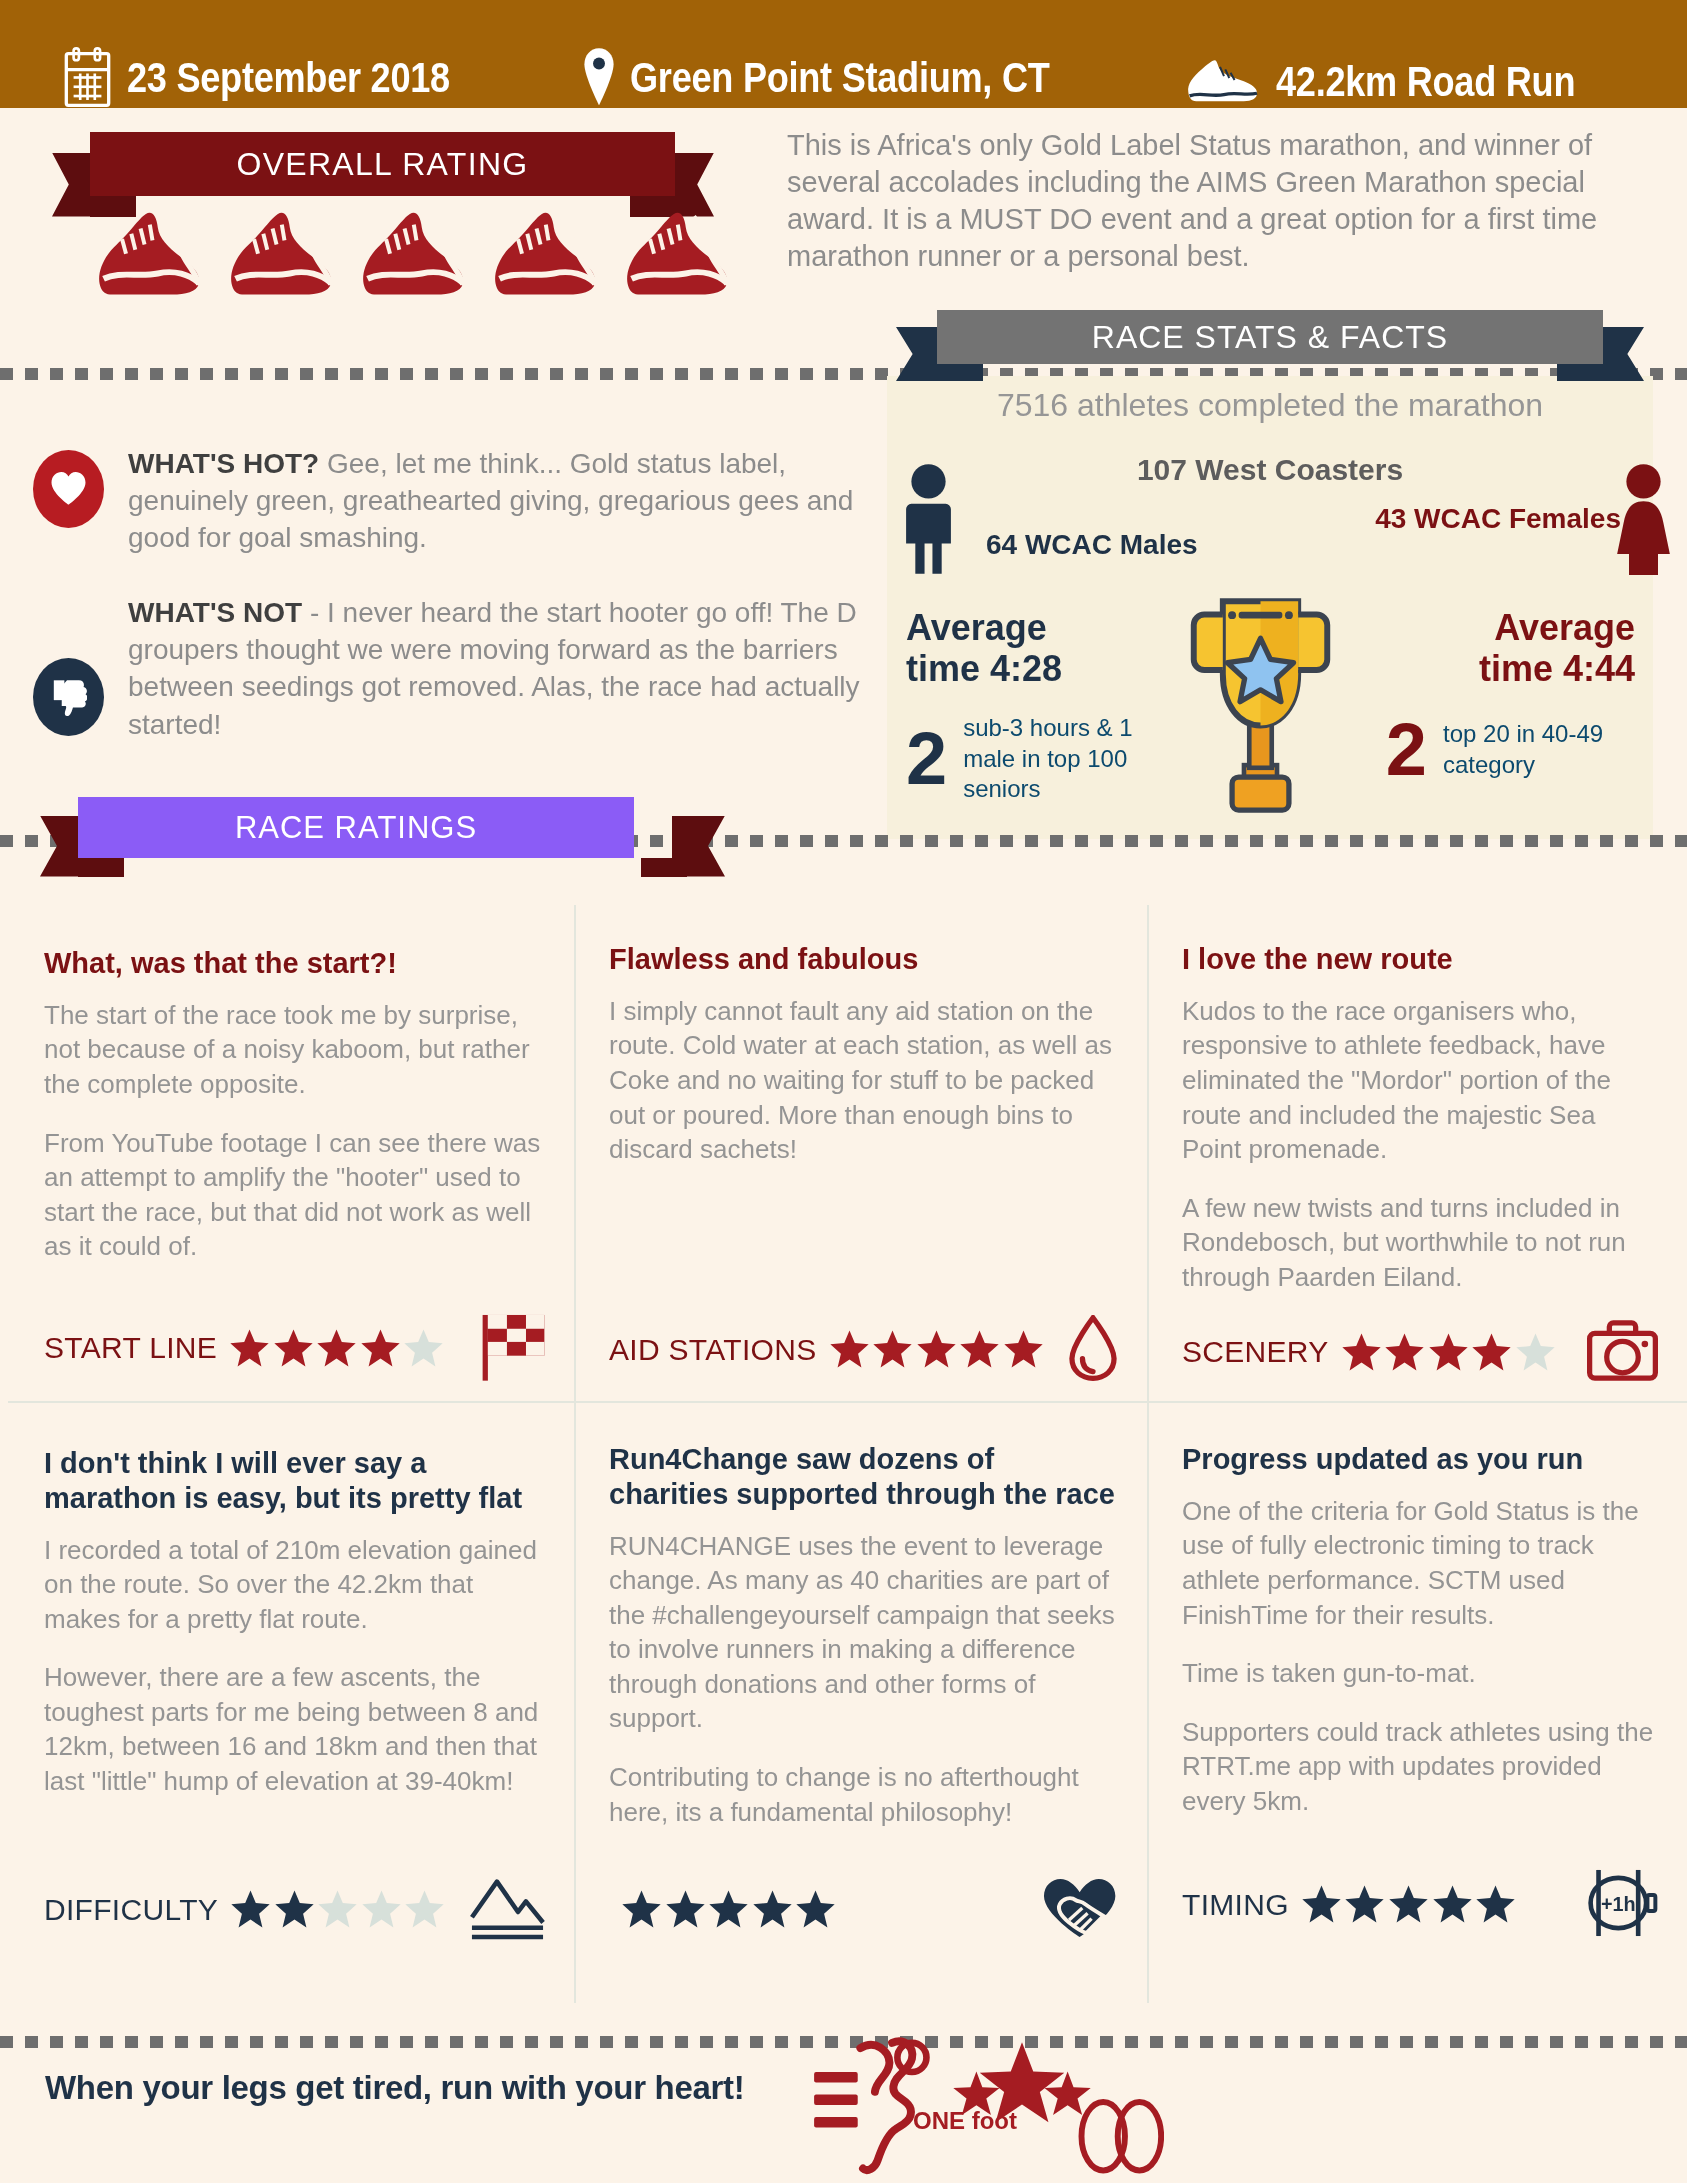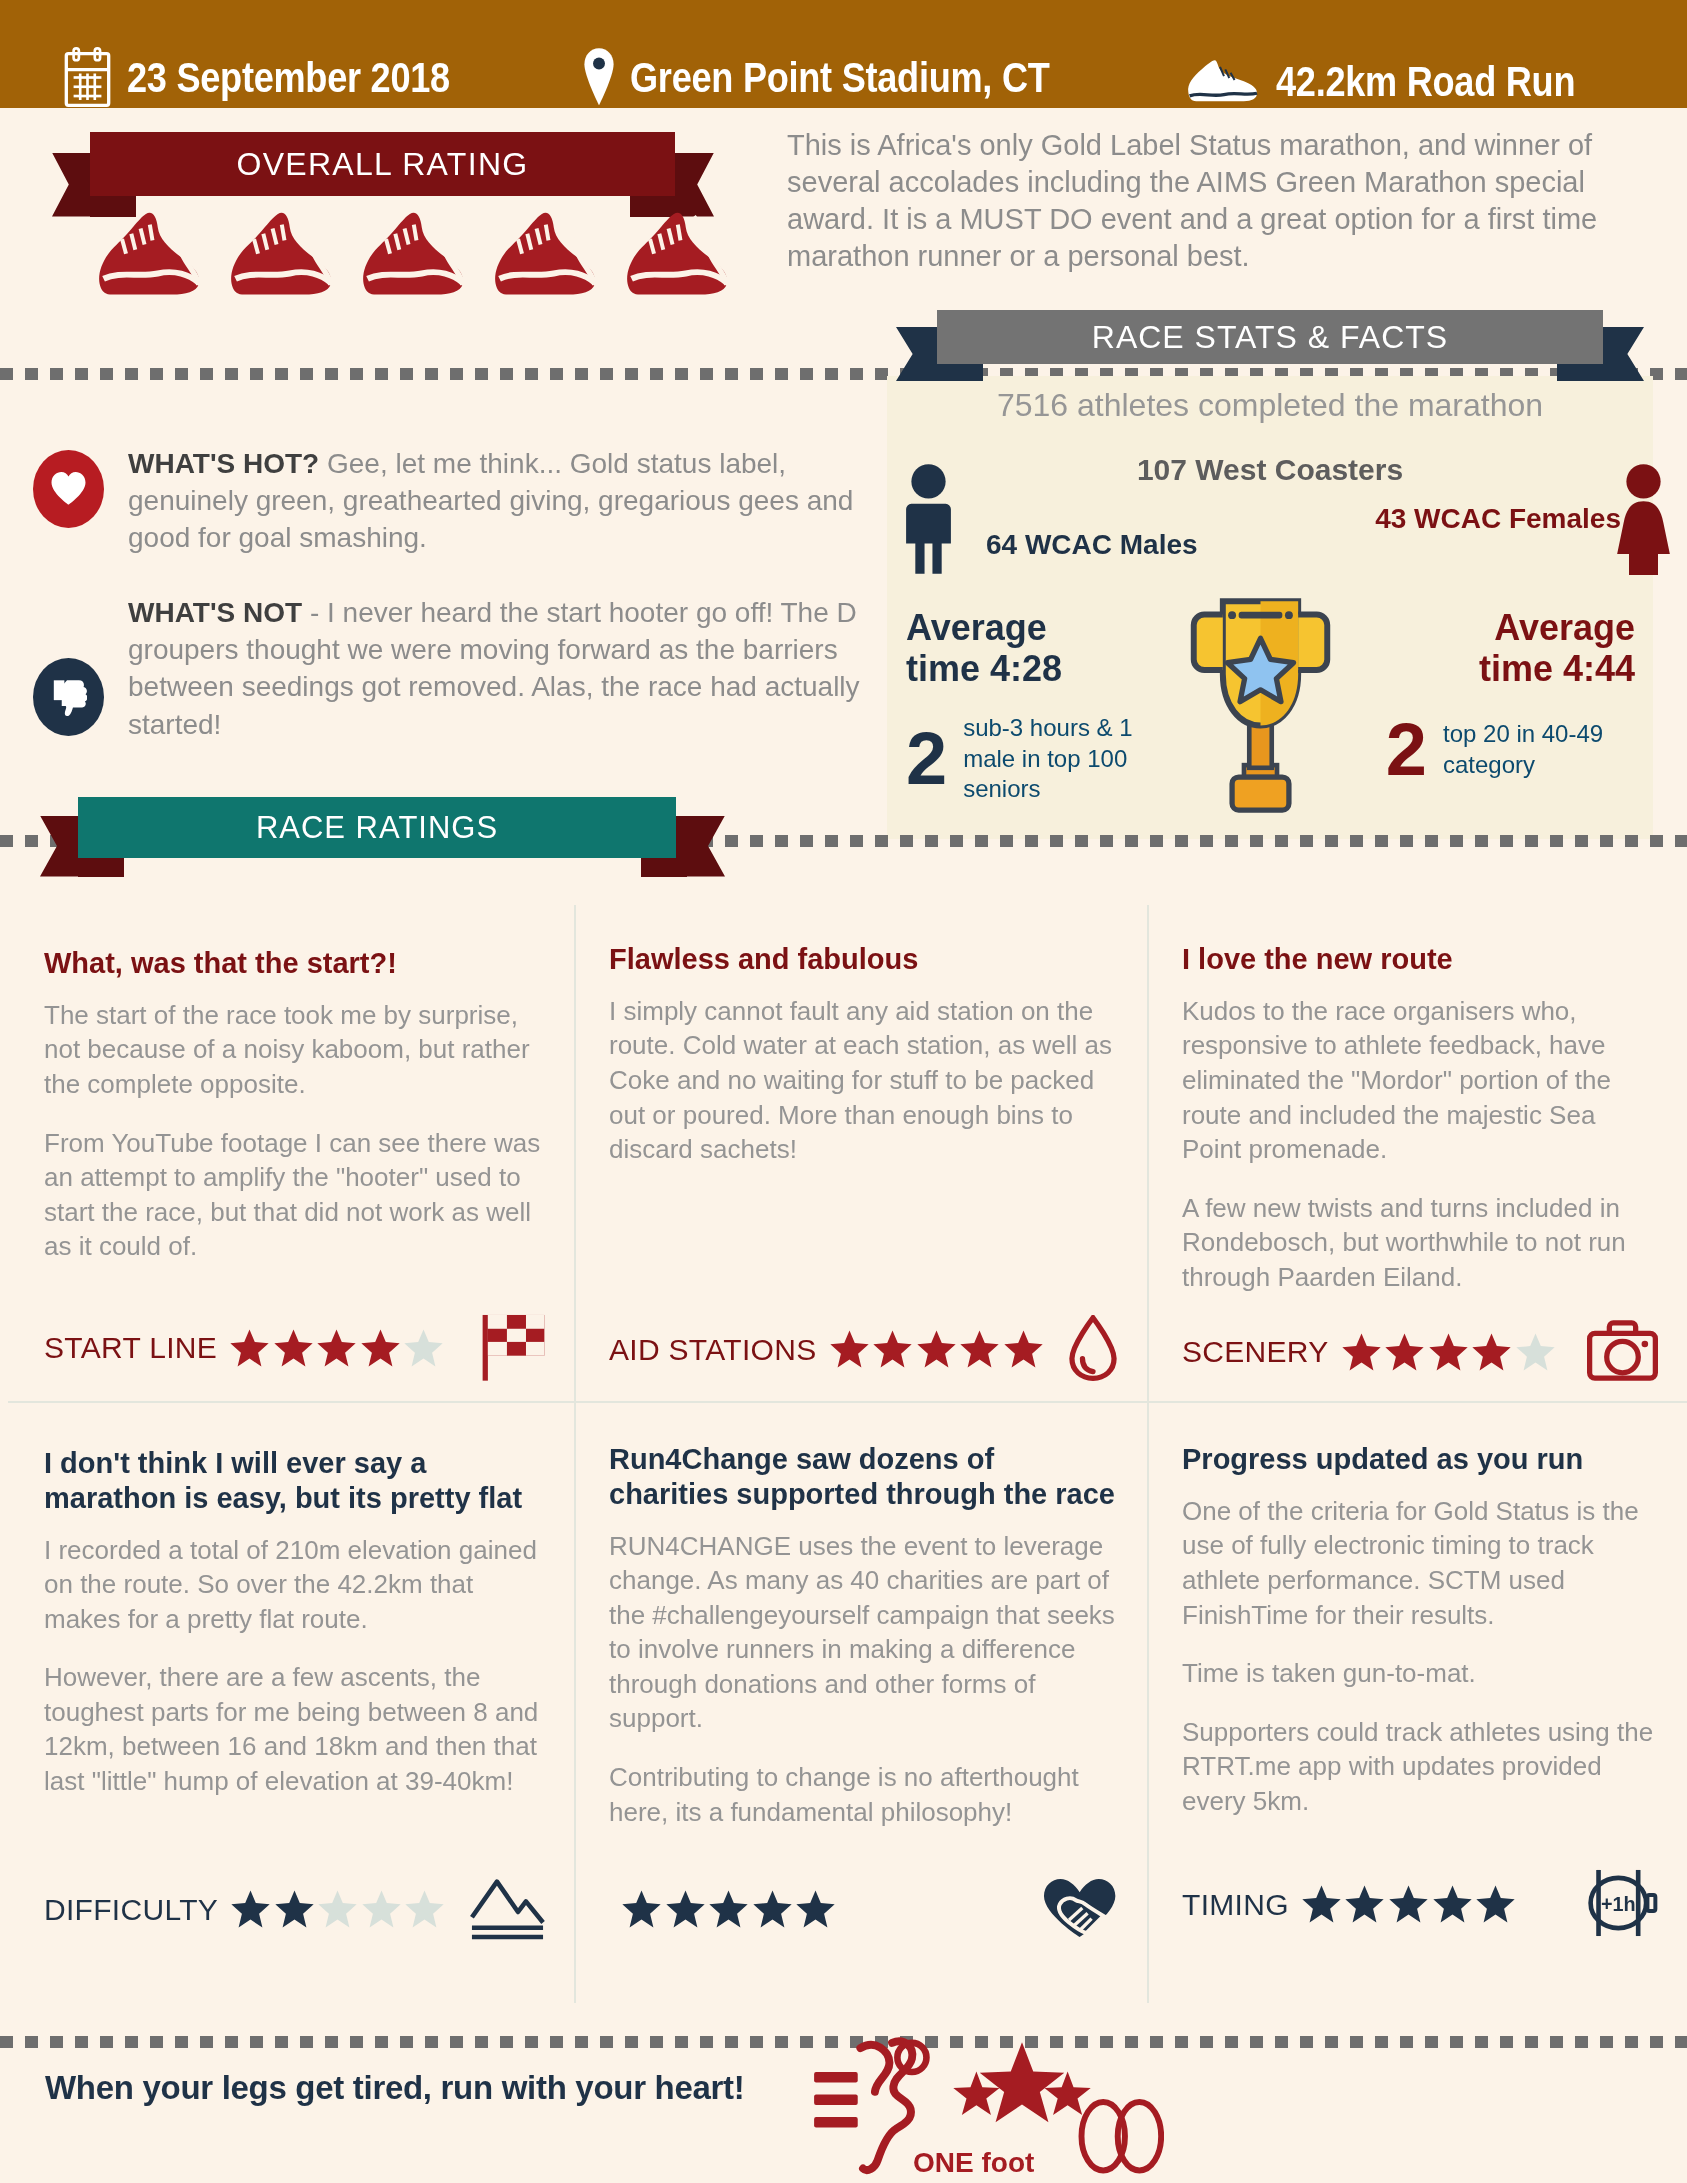--- a/index.html
+++ b/index.html
@@ -178,22 +178,22 @@
     font-family: "Liberation Sans Narrow", "Liberation Sans", sans-serif;
   }
   .hot-text b { color: #3f3f3f; font-weight: bold; }
 
   
   #ratings-ribbon {
     position: absolute; left: 40px; top: 797px;
     width: 685px; height: 61px; z-index: 5;
   }
   #ratings-ribbon .main {
-    position: absolute; left: 38px; top: 0; width: 598px; height: 61px;
-    background: #0f766e;
+    position: absolute; left: 38px; top: 0; width: 556px; height: 61px;
+    background: #8b5cf6;
     display: flex; align-items: center; justify-content: center;
     color: #fff; font-size: 31px; letter-spacing: 1px;
     font-family: "Liberation Sans Narrow", "Liberation Sans", sans-serif;
   }
   #ratings-ribbon .ltab, #ratings-ribbon .rtab {
     position: absolute; top: 18.5px; width: 53px; height: 61px;
     background: #5d0d0f;
   }
   #ratings-ribbon .ltab { left: 0;
     clip-path: polygon(0 0, 100% 0, 100% 100%, 0 100%, 32% 50%); }
@@ -255,23 +255,22 @@
     color: #1f3247; font-size: 33px; font-weight: bold;
     font-family: "Liberation Sans Narrow", "Liberation Sans", sans-serif;
     letter-spacing: -0.3px;
   }
   .footer-logo {
     position: absolute; left: 814px; top: 2031px;
     display: flex; align-items: center;
   }
   .logo-word {
     position: absolute; left: 913px; top: 2107px;
-    color: #a51c22; font-size: 28px; font-weight: bold;
-    font-family: "Liberation Sans Narrow", "Liberation Sans", sans-serif;
-    margin-top: 40px;
+    color: #a51c22; font-size: 24px; font-weight: bold;
+    font-family: "Liberation Sans Narrow", "Liberation Sans", sans-serif;
   }
 </style>
 </head>
 <body>
 
 <div class="page">
 
   <div class="header">
     <div class="hdr-item">
       <svg width="49" height="61" viewBox="0 0 74 92">

